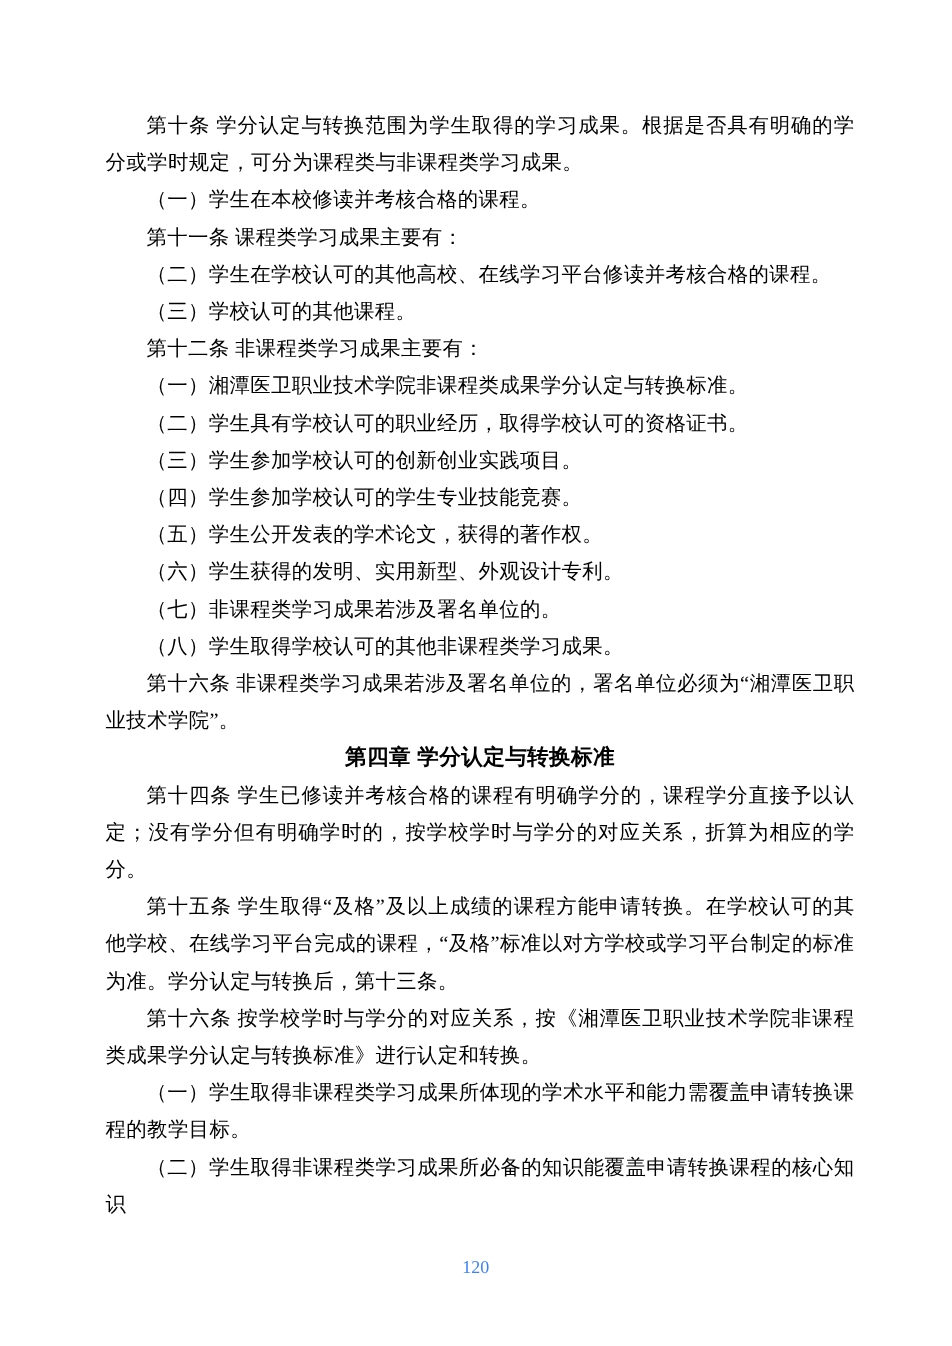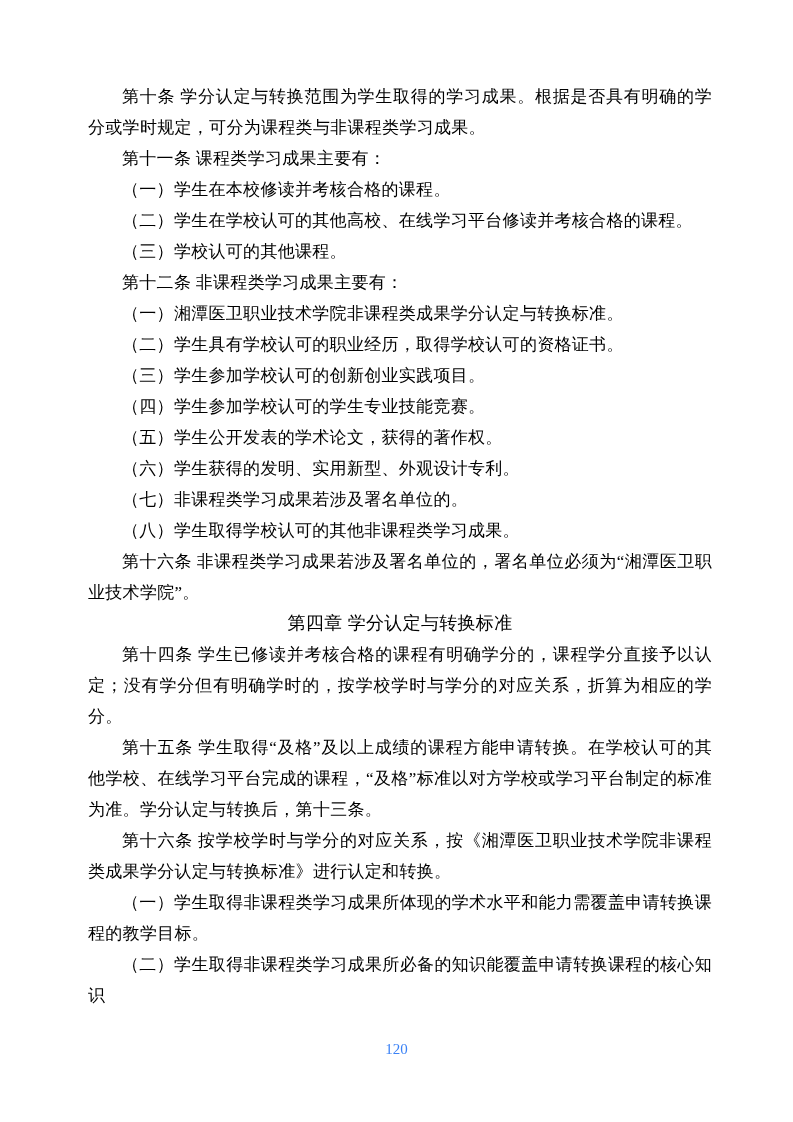--- a/index.html
+++ b/index.html
@@ -8,41 +8,42 @@
     background: #ffffff;
   }
   .page {
     position: relative;
     width: 793px;
     height: 1078px;
     background: #ffffff;
     overflow: hidden;
     font-family: "Liberation Serif", "DejaVu Serif", serif;
     color: #000000;
+    margin-top: 8px;
   }
   .content {
     position: absolute;
     left: 88px;
     top: 81px;
     width: 624px;
   }
   .para {
     margin: 0;
     padding: 0;
     font-size: 17px;
     line-height: 31px;
     text-align: justify;
     text-indent: 2em;
     letter-spacing: 0.3px;
     word-break: break-all;
   }
   .para.heading {
     text-align: center;
     text-indent: 0;
-    font-weight: normal;
+    font-weight: bold;
     font-size: 18px;
     font-family: "Liberation Sans", "DejaVu Sans", sans-serif;
   }
   .page-number {
     position: absolute;
     top: 1038px;
     left: 0;
     width: 100%;
     text-align: center;
     font-size: 15px;
@@ -50,22 +51,22 @@
     font-family: "Liberation Serif", "DejaVu Serif", serif;
     color: #3b82f6;
   }
 </style>
 </head>
 <body>
 
 <div class="page">
   <div class="content">
       <div class="para body">第十条 学分认定与转换范围为学生取得的学习成果。根据是否具有明确的学分或学时规定，可分为课程类与非课程类学习成果。</div>
+      <div class="para body">（一）学生在本校修读并考核合格的课程。</div>
       <div class="para body">第十一条 课程类学习成果主要有：</div>
-      <div class="para body">（一）学生在本校修读并考核合格的课程。</div>
       <div class="para body">（二）学生在学校认可的其他高校、在线学习平台修读并考核合格的课程。</div>
       <div class="para body">（三）学校认可的其他课程。</div>
       <div class="para body">第十二条 非课程类学习成果主要有：</div>
       <div class="para body">（一）湘潭医卫职业技术学院非课程类成果学分认定与转换标准。</div>
       <div class="para body">（二）学生具有学校认可的职业经历，取得学校认可的资格证书。</div>
       <div class="para body">（三）学生参加学校认可的创新创业实践项目。</div>
       <div class="para body">（四）学生参加学校认可的学生专业技能竞赛。</div>
       <div class="para body">（五）学生公开发表的学术论文，获得的著作权。</div>
       <div class="para body">（六）学生获得的发明、实用新型、外观设计专利。</div>
       <div class="para body">（七）非课程类学习成果若涉及署名单位的。</div>

